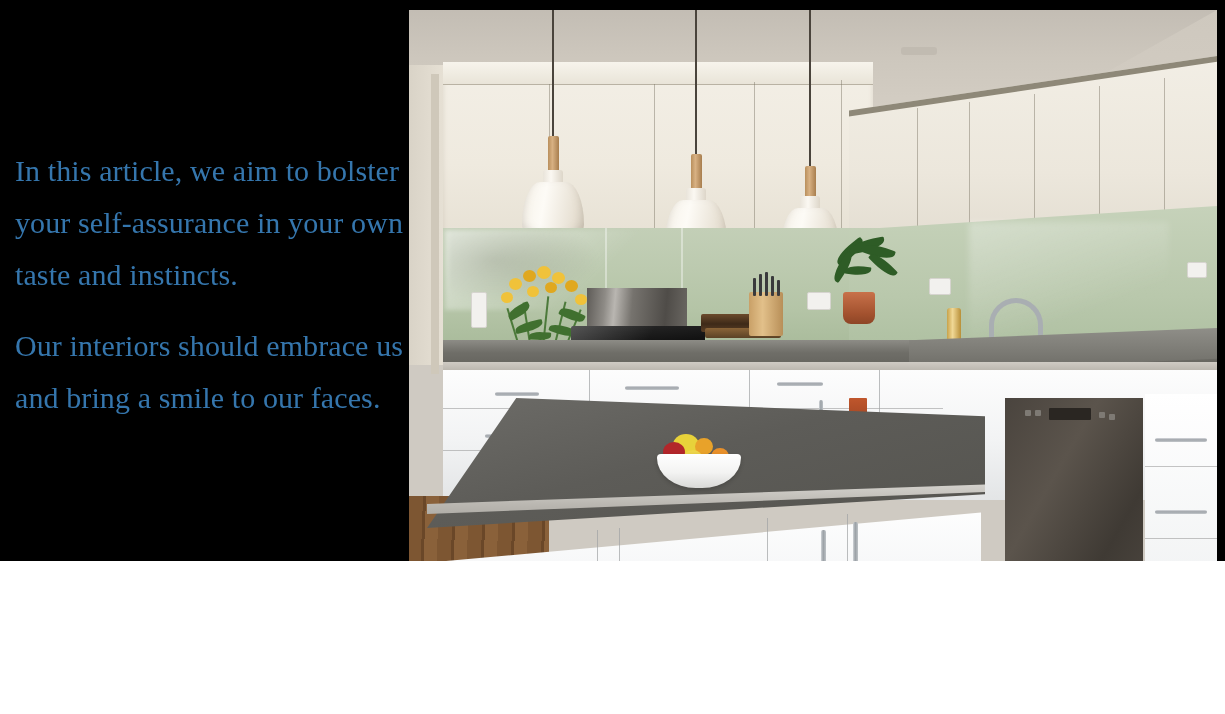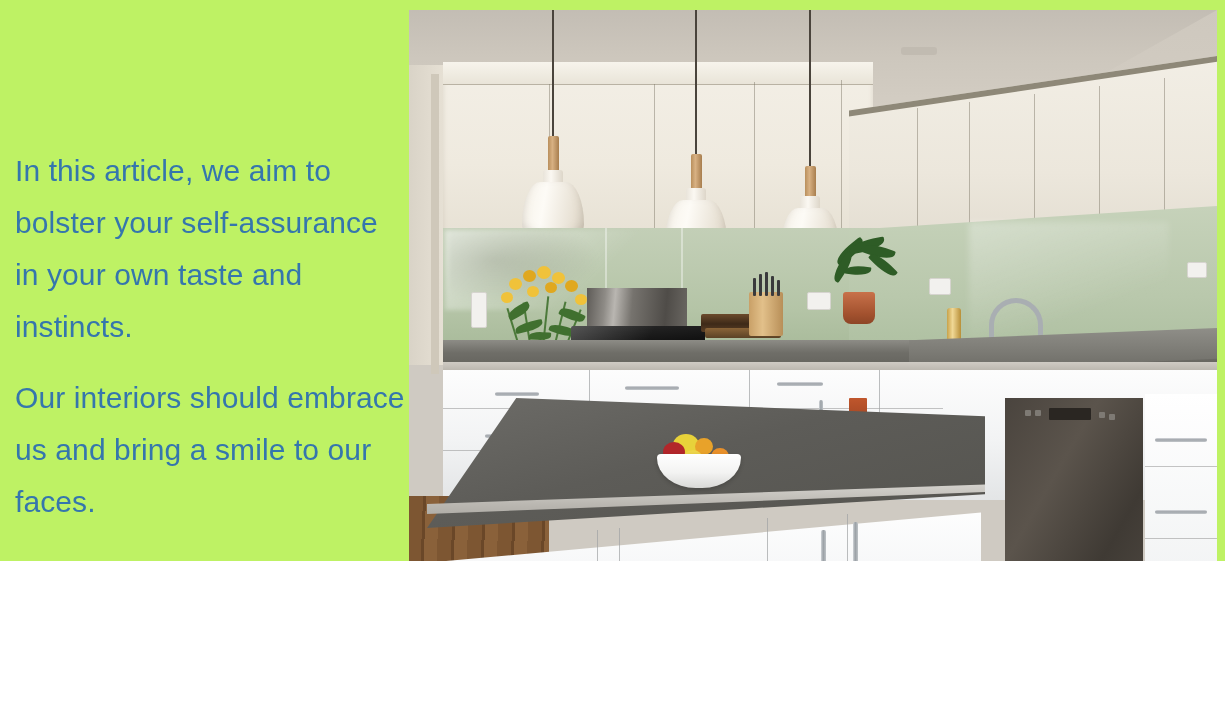--- a/index.html
+++ b/index.html
@@ -8,22 +8,23 @@
     padding: 0;
     background: #ffffff;
   }
   body {
     font-family: "Liberation Sans", sans-serif;
   }
   #page {
     position: relative;
     width: 1225px;
     height: 561px;
-    background: #bef264;
+    background: #000000;
     overflow: hidden;
+    font-family: Liberation Serif, serif;
   }
 
   
   .photo-float {
     float: right;
     width: 808px;
     height: 630px;
     margin: 10px 8px 0 0;
     position: relative;
     overflow: hidden;

